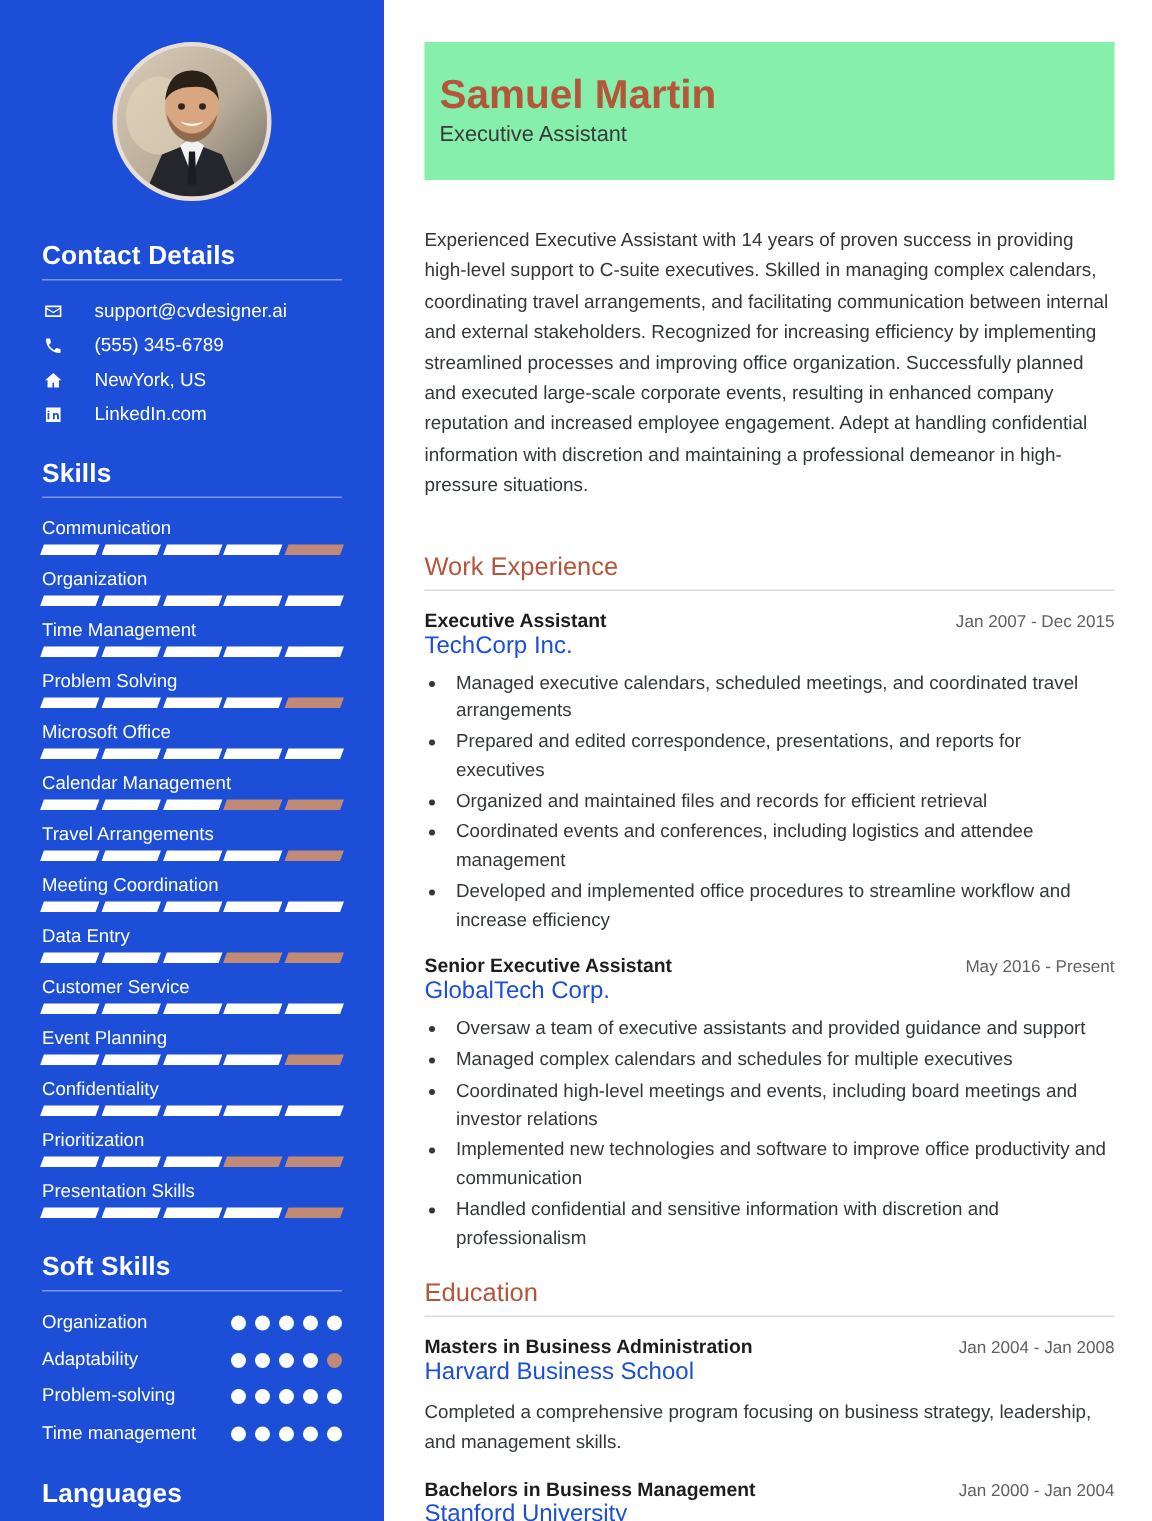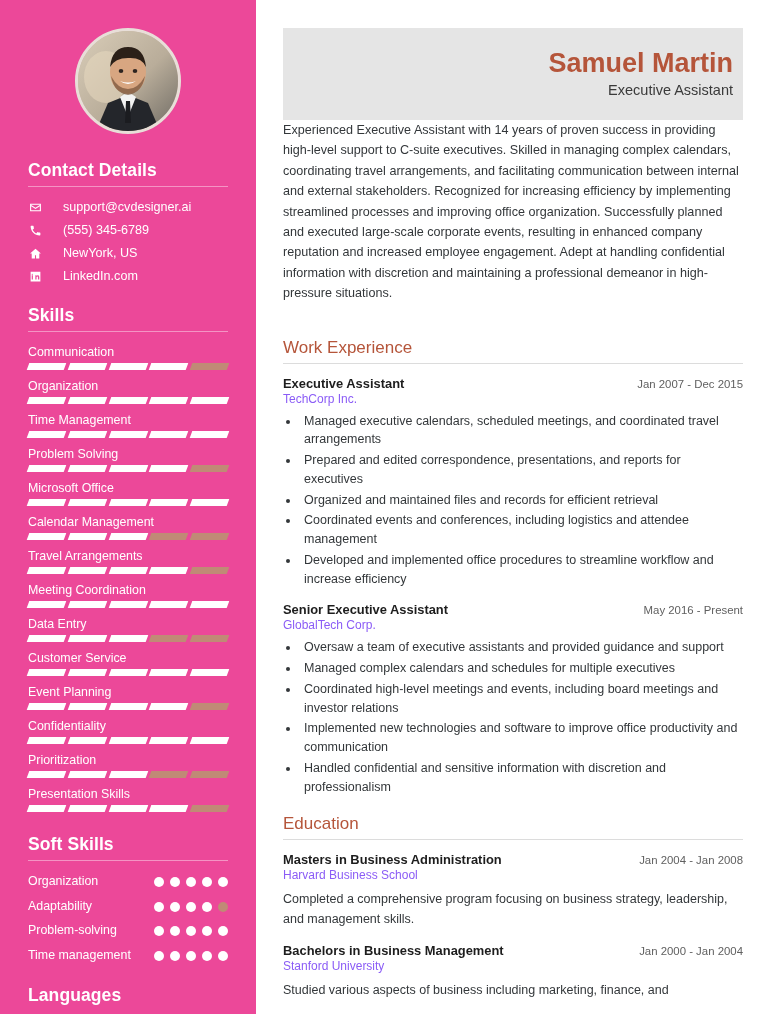--- a/index.html
+++ b/index.html
@@ -7,21 +7,21 @@
   body {
     font-family:"Liberation Sans", sans-serif;
     background:#ffffff;
     overflow:hidden;
   }
   .page { display:flex; width:768px; height:1014px; background:#fff; }
 
   
   .sidebar {
     width:256px;
-    background:#ec4899;
+    background:#1d4ed8;
     color:#ffffff;
     padding:28px 28px 0 28px;
     flex:0 0 256px;
     overflow:hidden;
   }
   .avatar-wrap { display:flex; justify-content:center; margin-bottom:26px; }
   .avatar {
     width:106px; height:106px; border-radius:50%;
     border:3px solid #e8ded8;
     overflow:hidden; position:relative;
@@ -59,43 +59,43 @@
     margin-bottom:9px; gap:8px;
   }
   .soft-name { font-size:12.4px; line-height:1.25; max-width:110px; }
   .dots { display:flex; gap:6px; padding-top:3px; flex:0 0 auto; }
   .dot { width:10px; height:10px; border-radius:50%; background:#c08a76; }
   .dot.on { background:#ffffff; }
 
   
   .main { flex:1 1 auto; padding:28px 25px 0 27px; overflow:hidden; }
   .name-card {
-    background:#e5e5e5; text-align:right;
-    padding:20px 10px 22px 10px; 
+    background:#86efac; text-align:left;
+    padding:20px 10px 22px 10px; margin-bottom:30px;
   }
   .name { font-size:27px; font-weight:bold; color:#b5553a; line-height:1.15; }
   .role { font-size:14.5px; color:#3a3a3a; margin-top:3px; }
 
   .summary {
     font-size:12.6px; line-height:1.62; color:#33373a;
     text-align:left; margin-bottom:34px;
   }
 
   .sec-h {
     font-size:17px; font-weight:normal; color:#b5553a;
     margin-bottom:5px;
   }
   .sec-rule { height:1px; background:#dcdcdc; margin-bottom:12px; }
   .sec { margin-bottom:18px; }
 
   .entry { margin-bottom:14px; }
   .entry-top { display:flex; justify-content:space-between; align-items:baseline; gap:10px; }
   .entry-title { font-size:12.9px; font-weight:bold; color:#1d1d1d; }
   .entry-date { font-size:11.4px; color:#606060; white-space:nowrap; }
-  .entry-org { font-size:12px; color:#8b5cf6; margin-top:1px; }
+  .entry-org { font-size:16px; color:#1d4ed8; margin-top:1px; }
   .entry-desc { font-size:12.5px; line-height:1.6; color:#33373a; margin-top:7px; }
 
   ul.bullets { margin:6px 0 0 0; padding-left:17px; }
   ul.bullets li {
     font-size:12.5px; line-height:1.5; color:#33373a;
     margin-bottom:2px; padding-left:4px;
   }
 </style>
 </head>
 <body>

